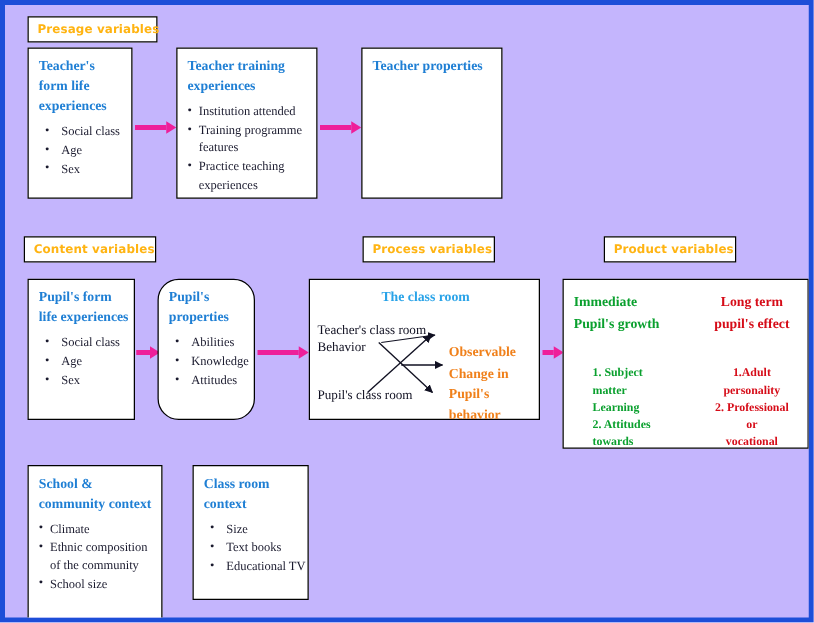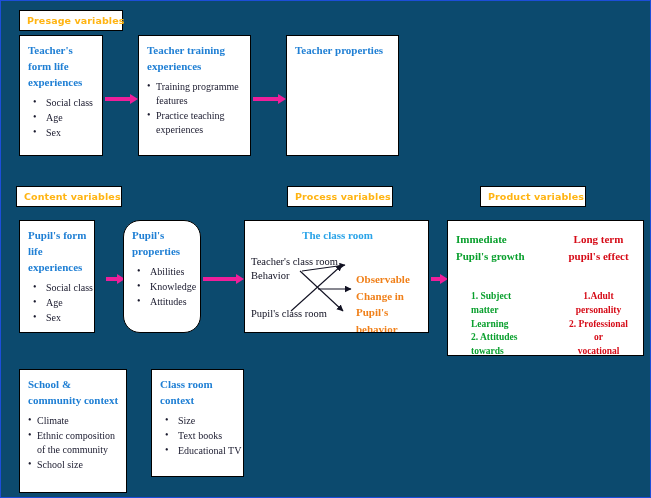--- a/index.html
+++ b/index.html
@@ -4,24 +4,24 @@
 <style>
   html, body {
     margin: 0;
     padding: 0;
     background: #ffffff;
   }
   #canvas {
     position: relative;
     width: 651px;
     height: 498px;
-    background: #0c4a6e;
+    background: #c4b5fd;
     font-family: "Liberation Serif", "DejaVu Serif", serif;
     overflow: hidden;
-    border: 1px solid #1d4ed8;
+    border: 4px solid #1d4ed8;
     box-sizing: border-box;
   }
 
   
   .cat-label {
     position: absolute;
     box-sizing: border-box;
     border: 1px solid #000000;
     background: #ffffff;
     color: #ffb412;
@@ -174,20 +174,21 @@
 
   <div class="arrow" style="left:104px; top:96px; width:33px;">
     <div class="shaft" style="width:25px;"></div>
     <div class="head" style="left:25px;"></div>
   </div>
 
   <div class="box" style="left:137px; top:34px; width:113px; height:121px;">
     <div class="box-title">Teacher training
 experiences</div>
     <ul class="bullets tight">
+      <li>Institution attended</li>
       <li>Training programme
 features</li>
       <li>Practice teaching
 experiences</li>
     </ul>
   </div>
 
   <div class="arrow" style="left:252px; top:96px; width:33px;">
     <div class="shaft" style="width:25px;"></div>
     <div class="head" style="left:25px;"></div>
@@ -202,21 +203,21 @@
   </div>
 
   <div class="cat-label" style="left:286px; top:185px; width:106px; height:21px;">
     <span>Process variables</span>
   </div>
 
   <div class="cat-label" style="left:479px; top:185px; width:106px; height:21px;">
     <span>Product variables</span>
   </div>
 
-  <div class="box" style="left:18px; top:219px; width:76px; height:113px;">
+  <div class="box" style="left:18px; top:219px; width:86px; height:113px;">
     <div class="box-title">Pupil's form
 life experiences</div>
     <ul class="bullets indent">
       <li>Social class</li>
       <li>Age</li>
       <li>Sex</li>
     </ul>
   </div>
 
   <div class="arrow" style="left:105px; top:276px; width:18px;">

